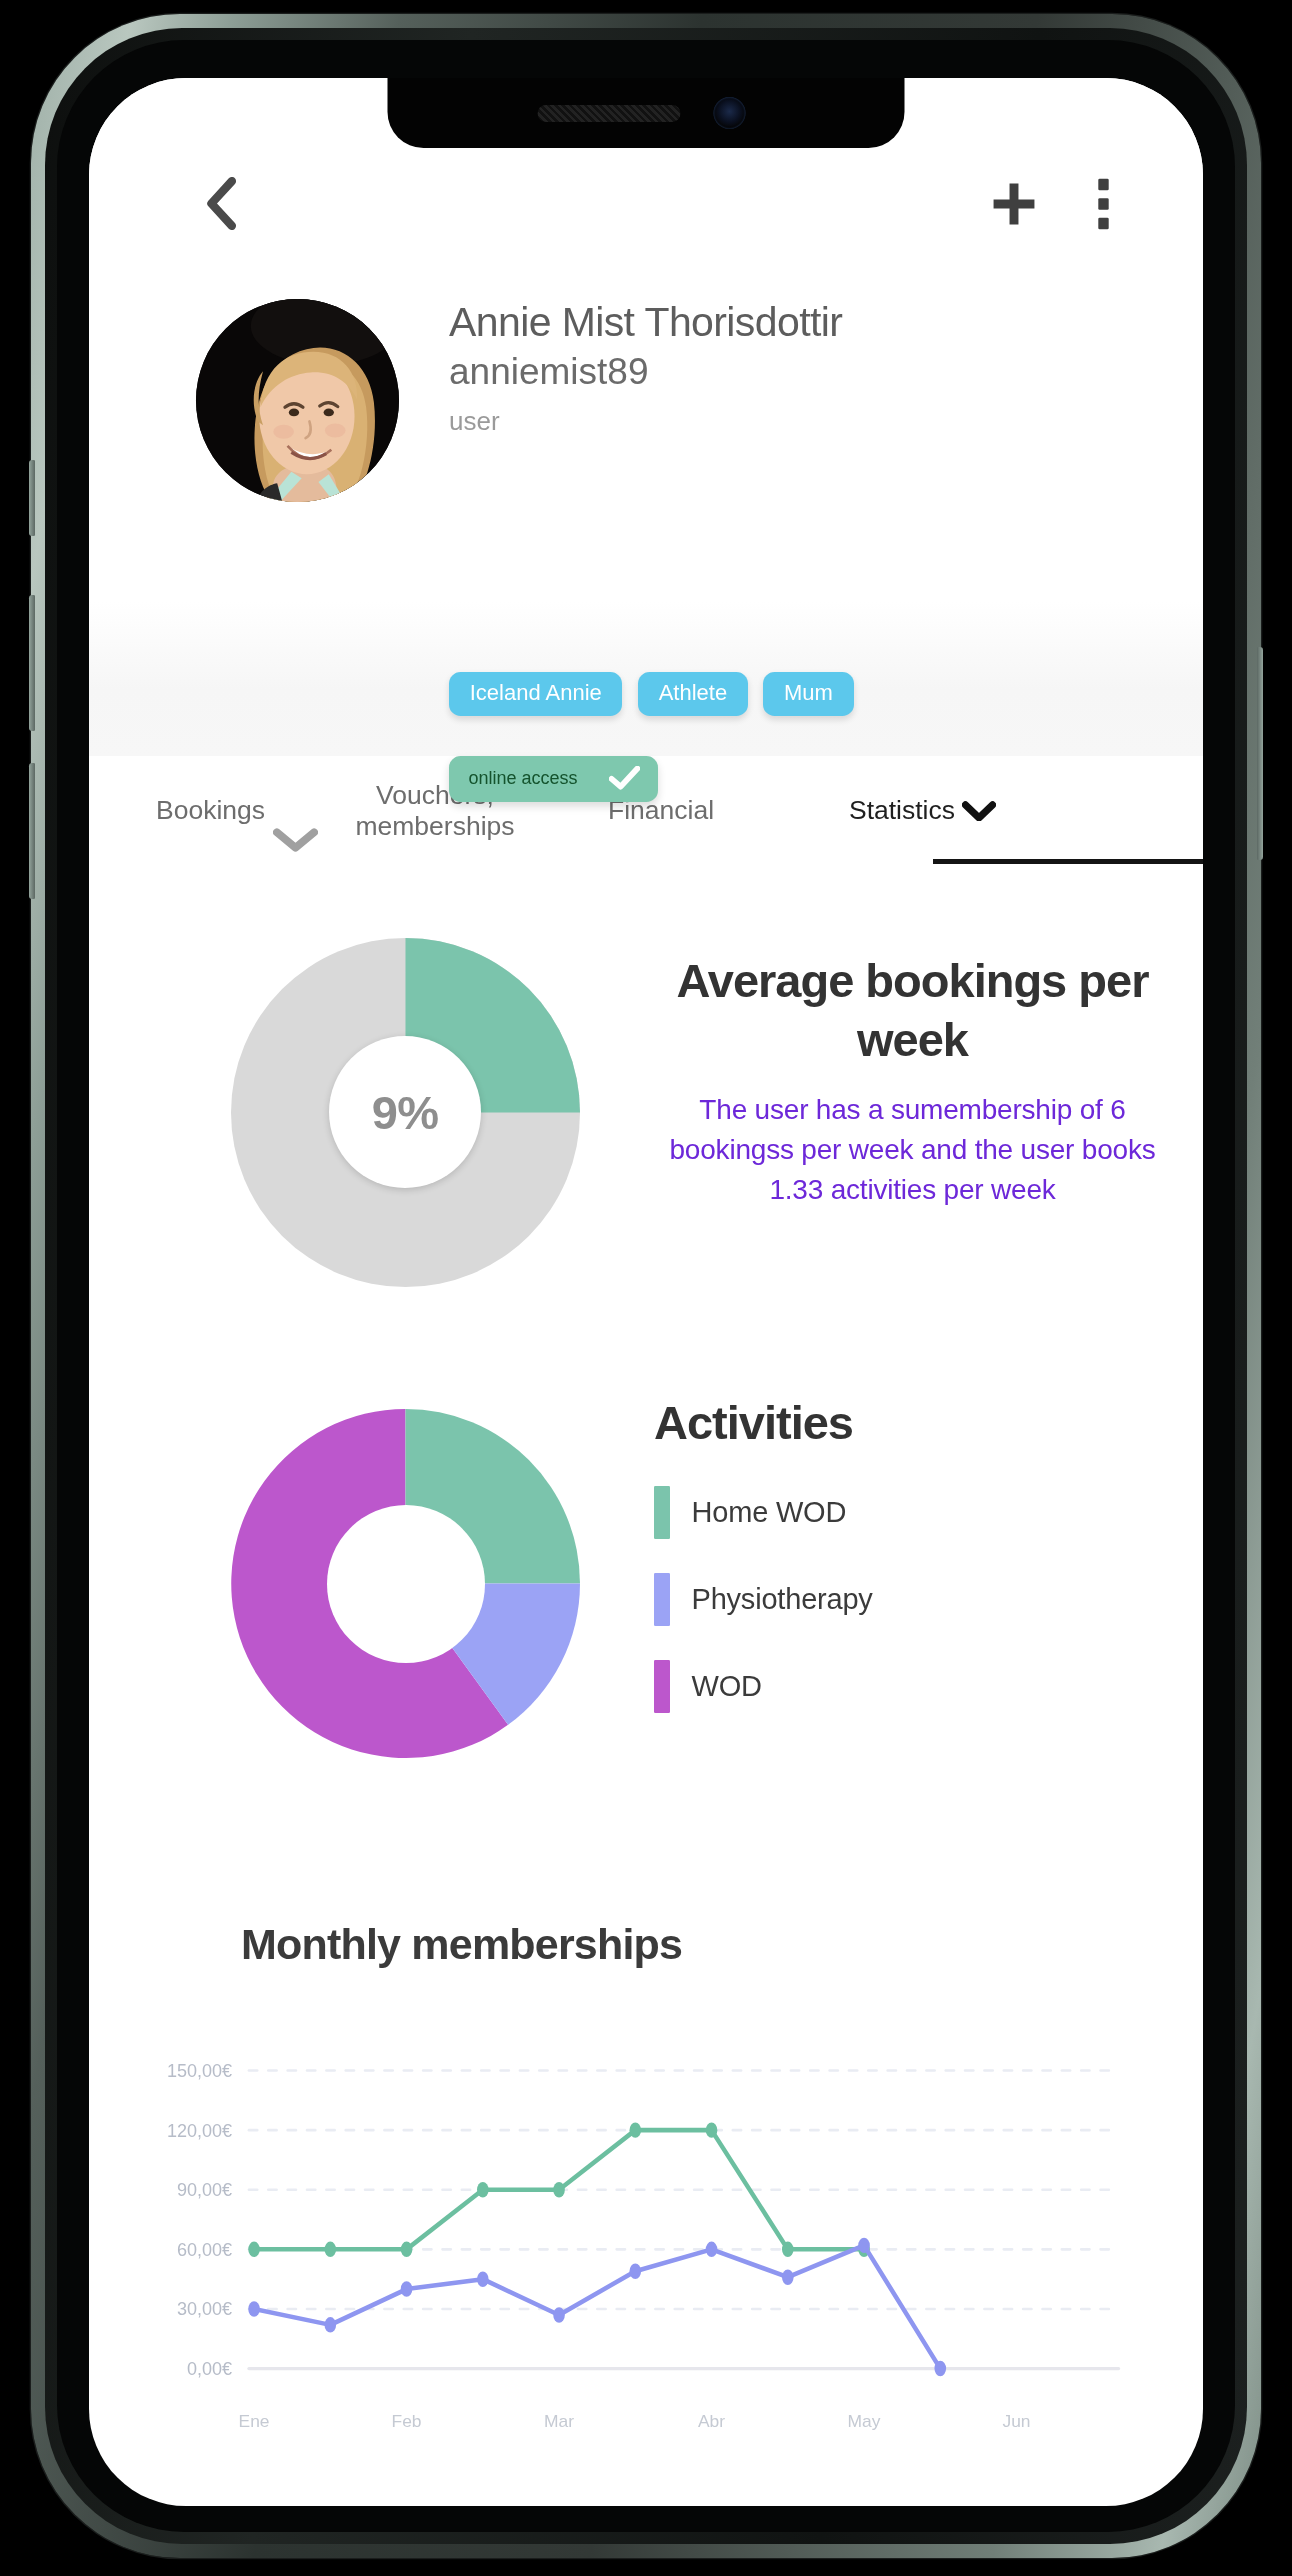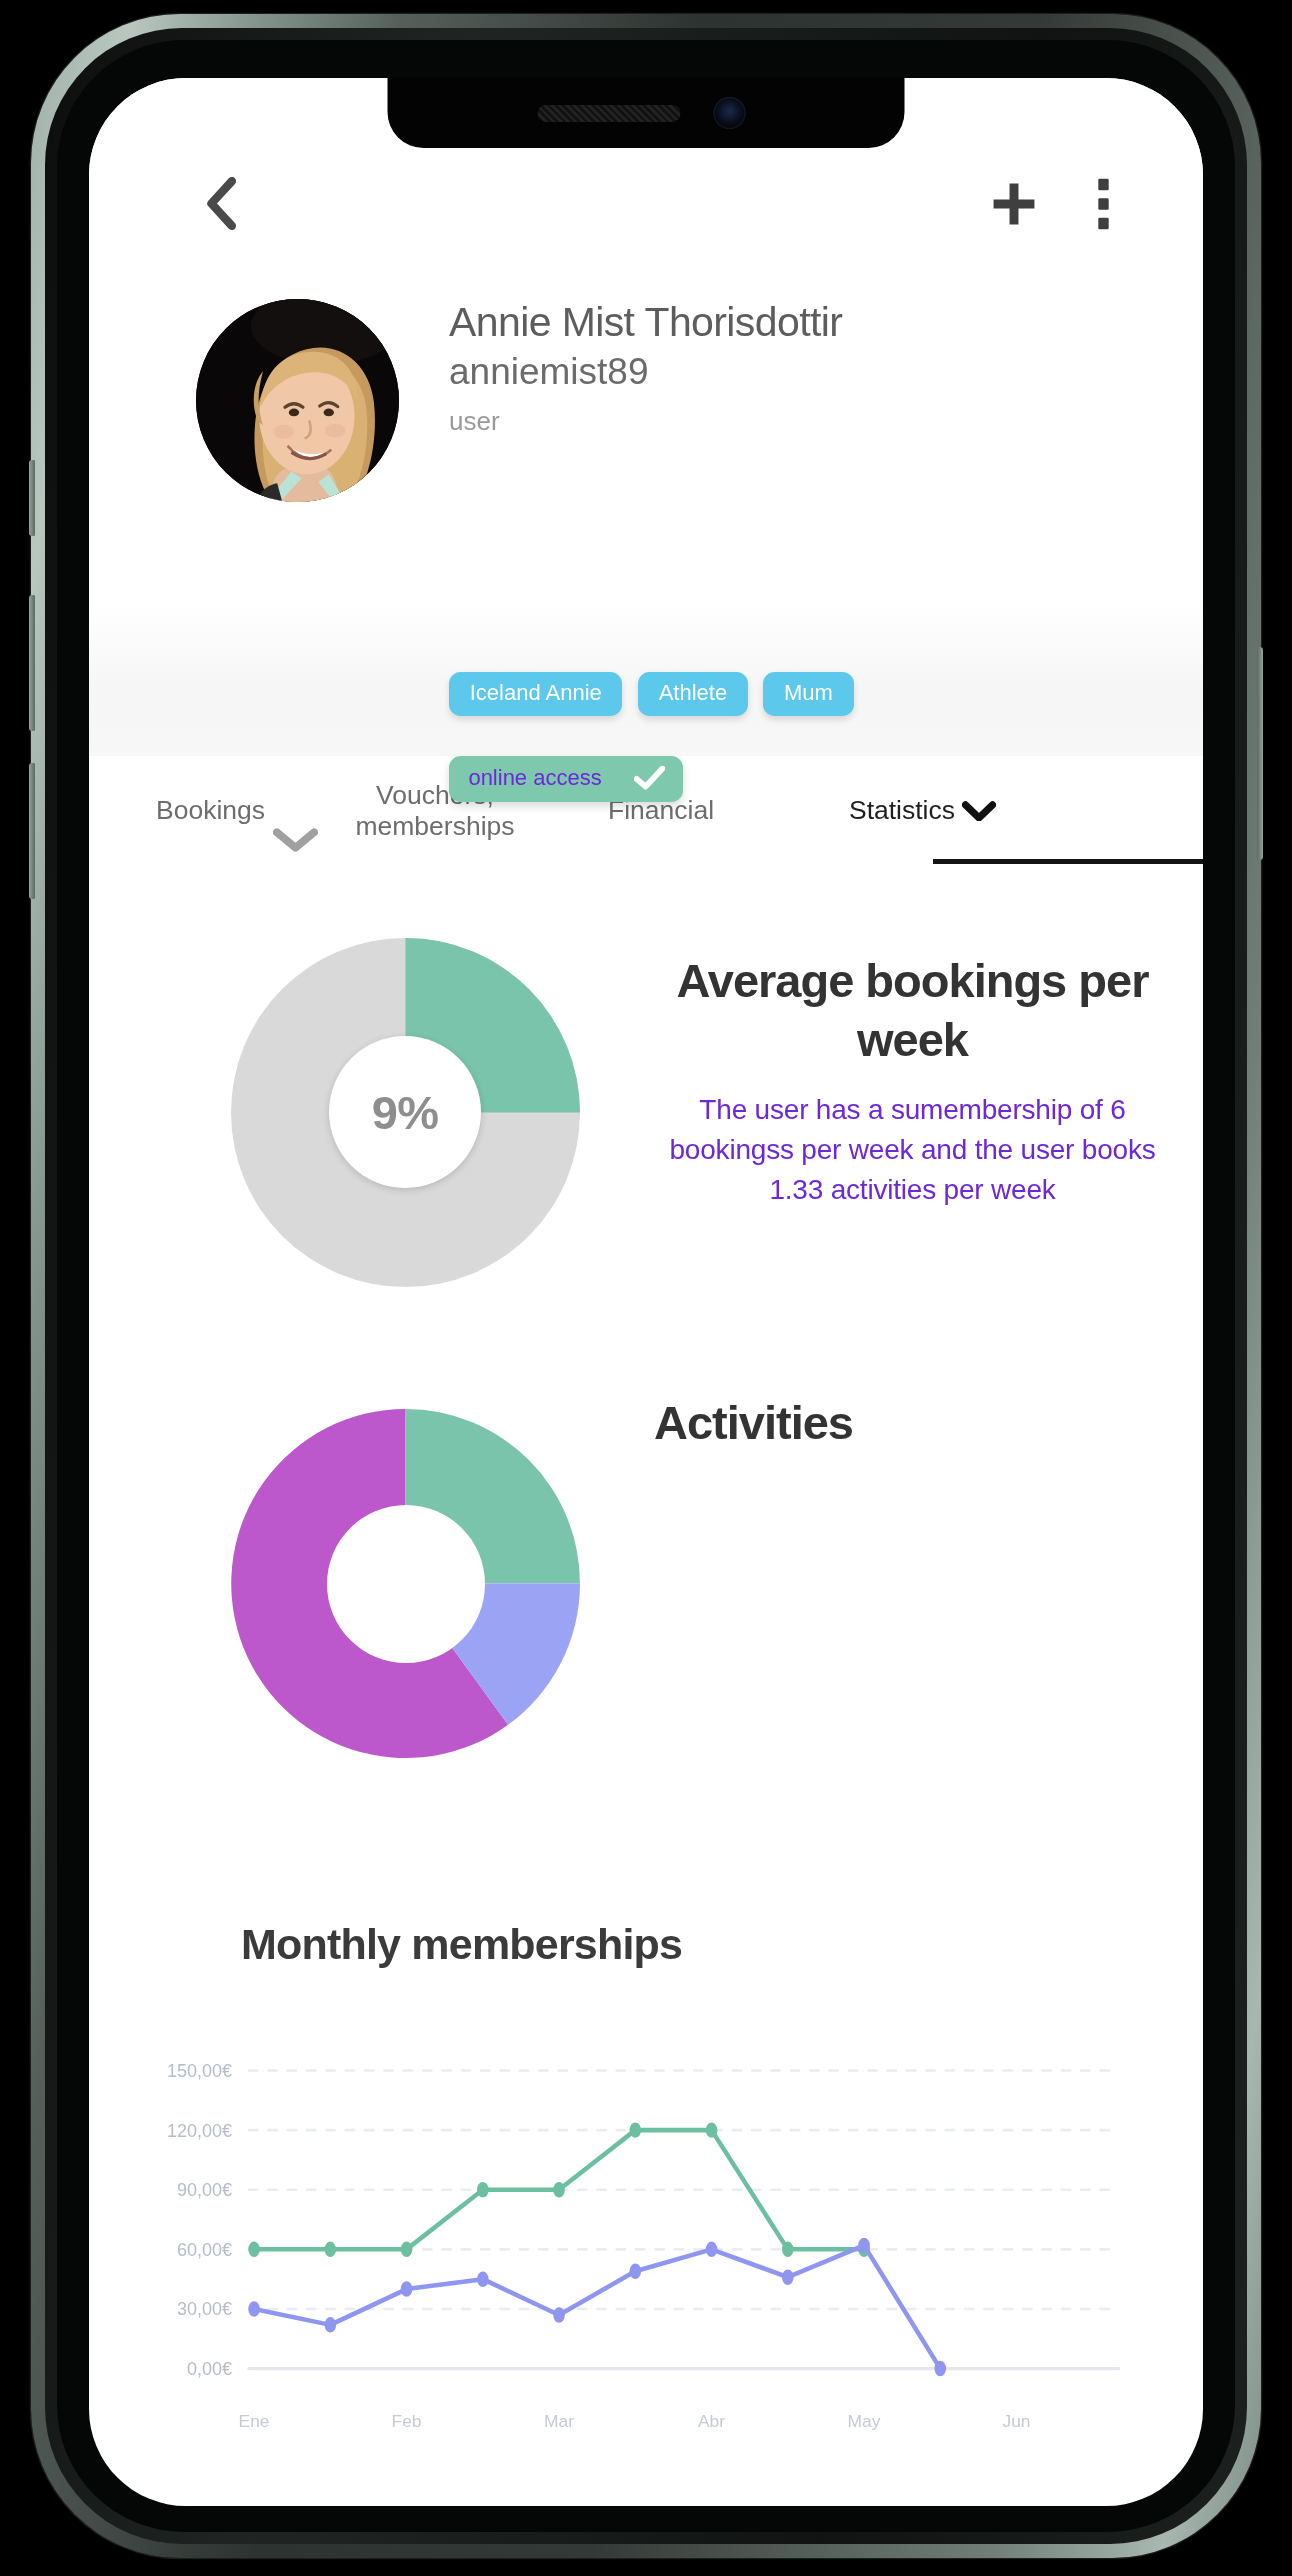--- a/index.html
+++ b/index.html
@@ -143,22 +143,22 @@
     border-radius: 11.6px;
     padding: 9.7px 20.7px 12.3px;
     line-height: 1;
     box-shadow: 0 3.2px 6.5px rgba(0,0,0,0.12);
     cursor: pointer;
     white-space: nowrap;
   }
   #access-badge {
     position: absolute; left: 360px; top: 552px;
     background: #7ec8ae;
-    color: #6d28d9;
-    font-size: 22px;
+    color: #14532d;
+    font-size: 18px;
     border-radius: 11.6px;
     padding: 9.7px 18px 12.3px 19.4px;
     line-height: 1;
     display: flex; align-items: center; gap: 32px;
     box-shadow: 0 4.5px 9px rgba(0,0,0,0.14);
     cursor: pointer;
     white-space: nowrap;
   }
   #expand-chevron {
     position: absolute; left: 184px; top: 623px;
@@ -423,20 +423,34 @@
 
               <path d="M270 270 L270 0 A270 270 0 0 1 540 270 Z" fill="#7bc4ac"></path>
 
               <path d="M270 270 L540 270 A270 270 0 0 1 428.7 488.7 Z" fill="#9ba3f5"></path>
             </svg>
             <div class="donut-hole" id="act-donut-hole"></div>
           </div>
         </div>
         <div id="act-text">
           <div class="block-title">Activities</div>
+          <div id="act-legend">
+            <div class="legend-row">
+              <span class="legend-swatch" style="background:#7bc4ac"></span>
+              <span class="legend-label">Home WOD</span>
+            </div>
+            <div class="legend-row">
+              <span class="legend-swatch" style="background:#9ba3f5"></span>
+              <span class="legend-label">Physiotherapy</span>
+            </div>
+            <div class="legend-row">
+              <span class="legend-swatch" style="background:#bc57cc"></span>
+              <span class="legend-label">WOD</span>
+            </div>
+          </div>
         </div>
       </div>
 
       <div id="expend-block">
         <div id="expend-title">Monthly memberships</div>
         <div id="line-chart-wrap">
           <svg id="line-chart-svg" width="1114" height="400" viewBox="0 0 1725 620">
               <line x1="247" y1="500" x2="1595" y2="500" stroke="#e6e6ec" stroke-width="5" stroke-dasharray="none" stroke-linecap="round"></line>
               <text x="221" y="510" class="axis-label-y">0,00€</text>
               <line x1="247" y1="407.6" x2="1595" y2="407.6" stroke="#e9ecf3" stroke-width="4" stroke-dasharray="13 17" stroke-linecap="round"></line>

